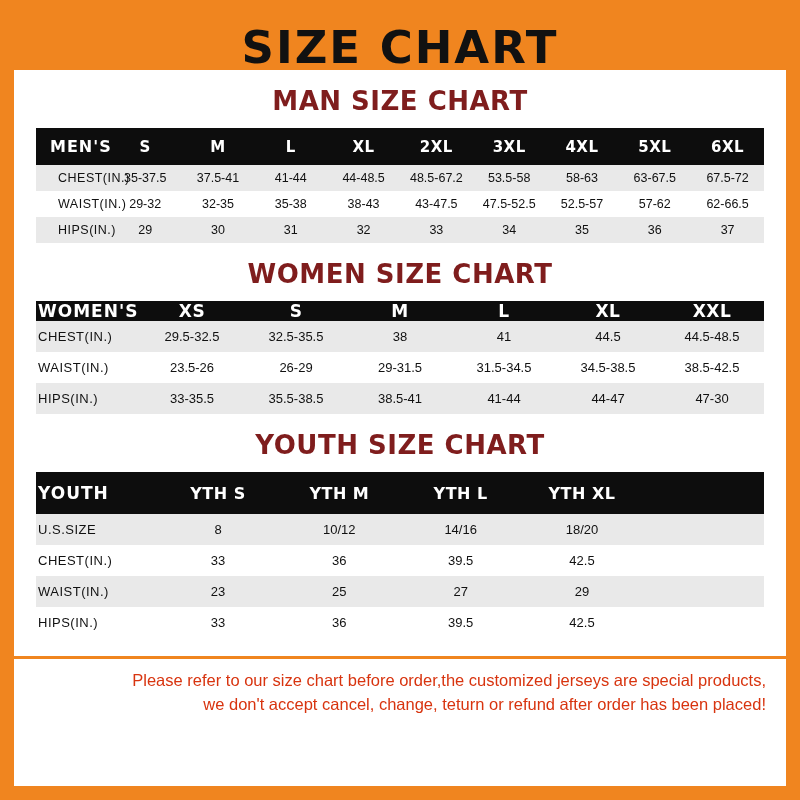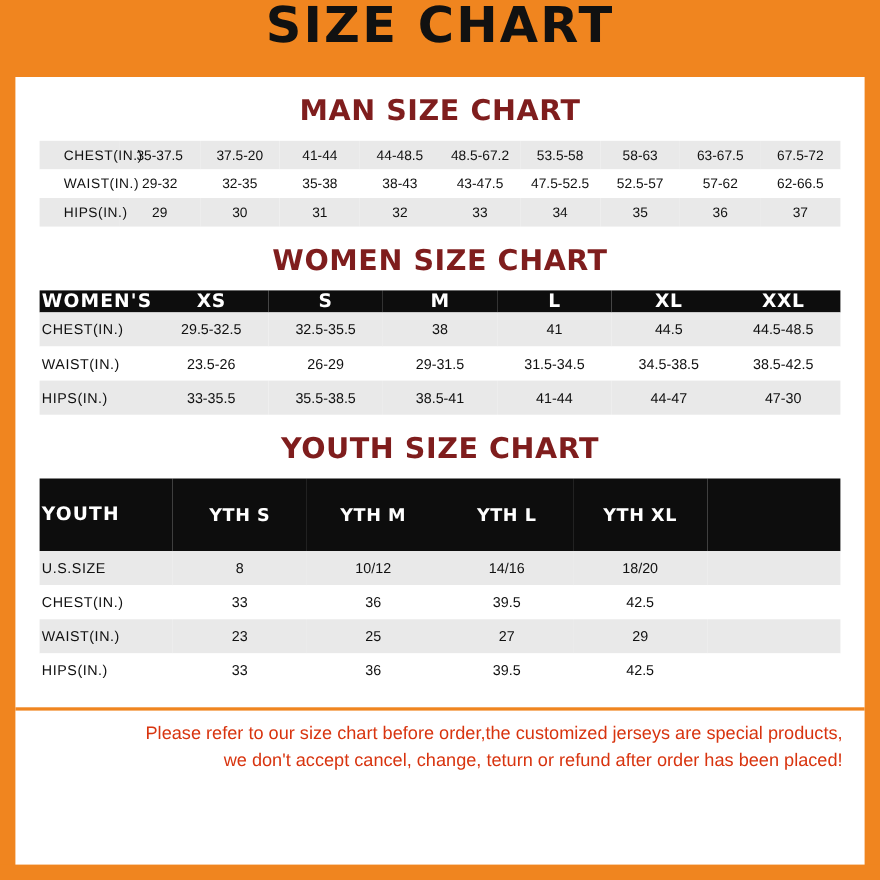--- a/index.html
+++ b/index.html
@@ -19,21 +19,21 @@
     height: 800px;
     background: #ffffff;
     box-sizing: border-box;
     border-left: 14px solid #f0851f;
     border-right: 14px solid #f0851f;
   }
   .header-banner {
     background: #f0851f;
     height: 70px;
     display: flex;
-    align-items: flex-start;
+    align-items: flex-end;
     justify-content: center;
     margin: 0 -14px;
   }
   .header-title {
     font-family: "DejaVu Sans", sans-serif;
     font-weight: bold;
     font-size: 45px;
     letter-spacing: 2px;
     color: #111111;
     line-height: 1;
@@ -90,21 +90,21 @@
     background: #e9e9e9;
   }
   table.size-table tr.band-white td {
     background: #ffffff;
   }
   
   #women-table td { font-size: 13px; padding: 8px 2px; }
   #women-table tr.head-row th { font-size: 17px; padding: 0 2px; }
   #women-table tr.head-row th.row-label { font-size: 17px; }
   #youth-table td { font-size: 13px; padding: 8px 2px; }
-  #youth-table tr.head-row th { font-size: 16px; padding: 23px 2px; margin-top: 44px; }
+  #youth-table tr.head-row th { font-size: 16px; padding: 11px 2px; margin-top: 44px; }
   #youth-table tr.head-row th.row-label { font-size: 17px; }
 
   .footer-note {
     margin-top: 18px;
     padding: 10px 20px 0 20px;
     border-top: 3px solid #f0851f;
     text-align: right;
     color: #d8340f;
     font-family: "Liberation Sans", sans-serif;
     font-size: 16.5px;
@@ -126,24 +126,36 @@
 <div class="page">
 
   <div class="header-banner">
     <div class="header-title">SIZE CHART</div>
   </div>
 
   <div class="section">
     <div class="section-title">MAN SIZE CHART</div>
     <table class="size-table" id="man-table">
       <tbody>
+          <tr class="head-row">
+        <th class="row-label">MEN'S</th>
+        <th>S</th>
+        <th>M</th>
+        <th>L</th>
+        <th>XL</th>
+        <th>2XL</th>
+        <th>3XL</th>
+        <th>4XL</th>
+        <th>5XL</th>
+        <th>6XL</th>
+      </tr>
       <tr class="band-light">
         <td class="row-label">CHEST(IN.)</td>
         <td>35-37.5</td>
-        <td>37.5-20</td>
+        <td>37.5-41</td>
         <td>41-44</td>
         <td>44-48.5</td>
         <td>48.5-67.2</td>
         <td>53.5-58</td>
         <td>58-63</td>
         <td>63-67.5</td>
         <td>67.5-72</td>
       </tr>
       <tr class="band-white">
         <td class="row-label">WAIST(IN.)</td>

